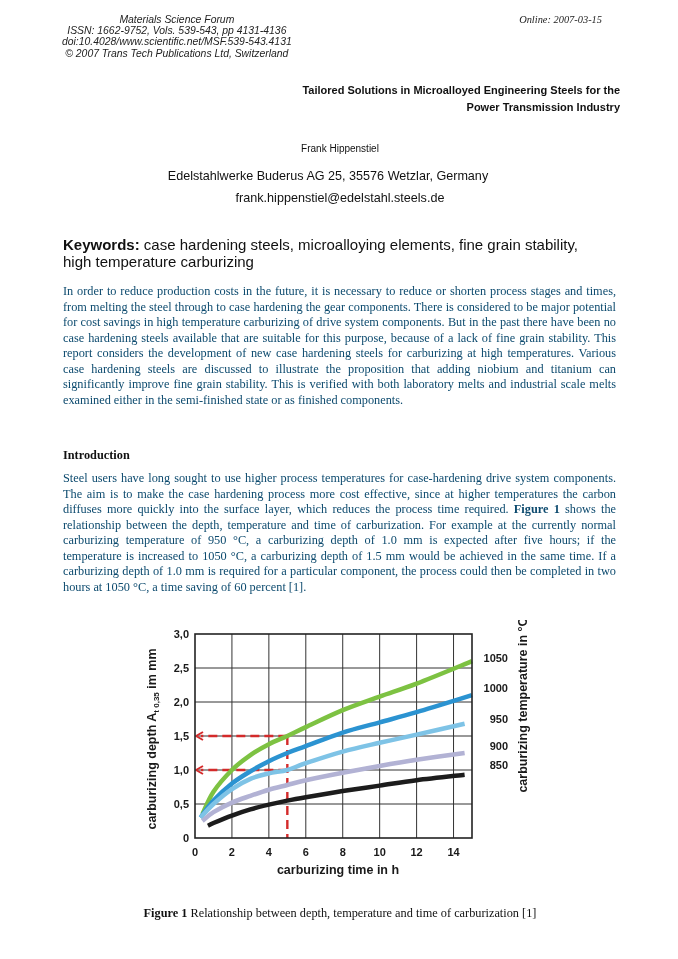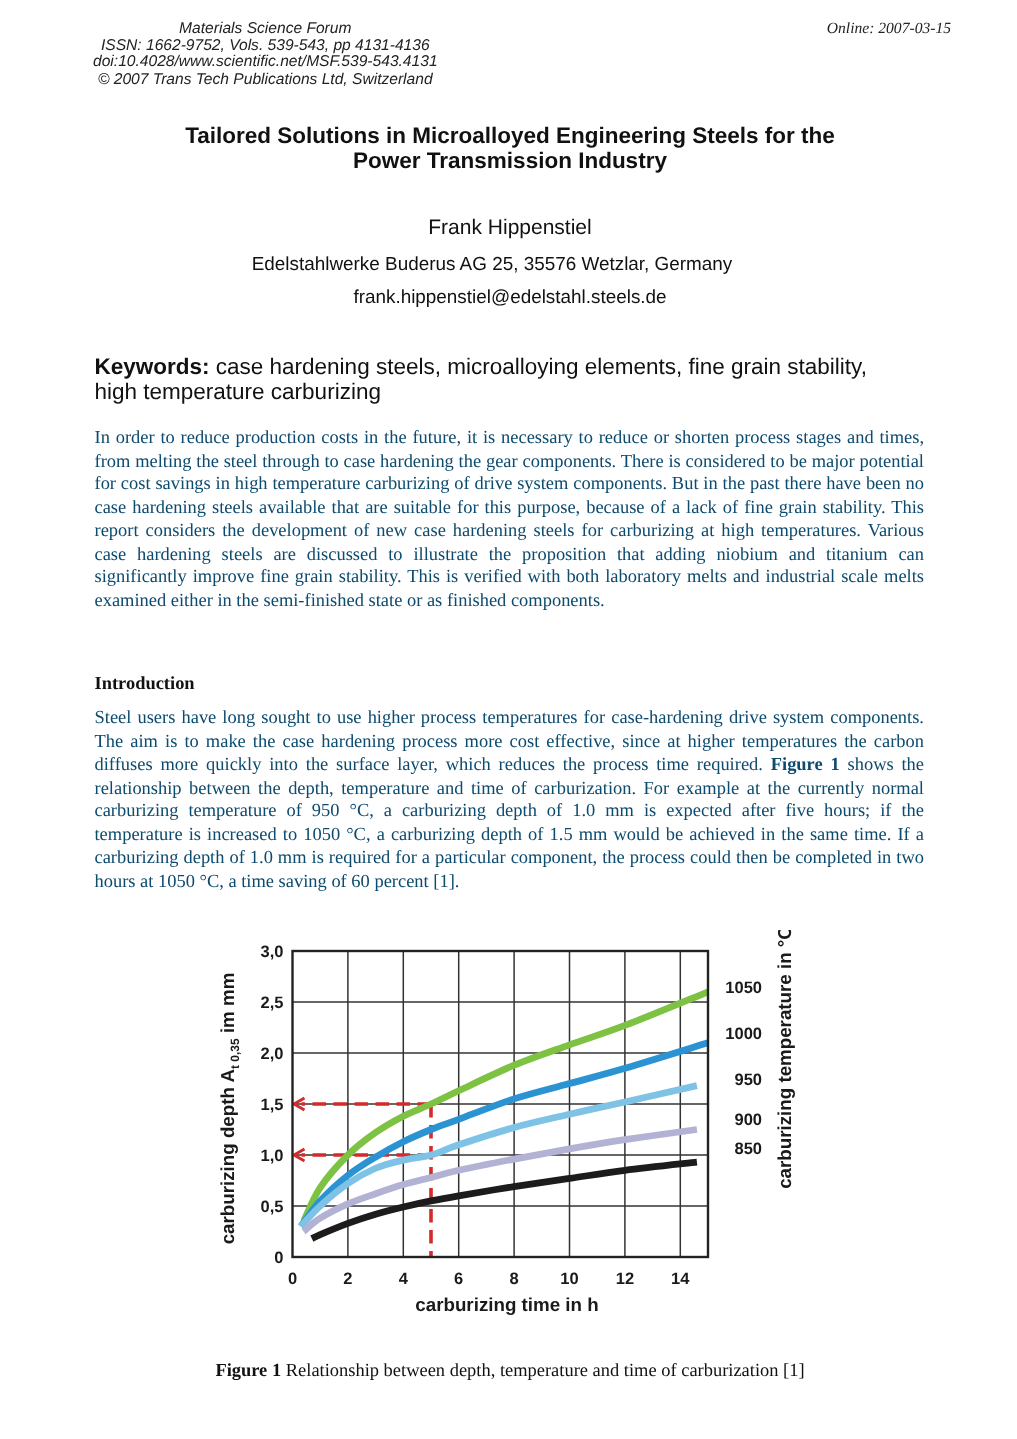--- a/index.html
+++ b/index.html
@@ -1,21 +1,21 @@
 <!DOCTYPE html>
 <html><head>
 <meta charset="utf-8">
 <style>
   html, body { margin: 0; padding: 0; background: #ffffff; }
   body { width: 678px; height: 959px; position: relative; overflow: hidden; font-family: "Liberation Serif", serif; color: #111; }
   .hdr-left { position: absolute; left: 62px; top: 14px; font-family: Liberation Sans, sans-serif; font-style: italic; font-size: 10.4px; line-height: 11.2px; color: #222; text-align: center; }
   .hdr-left div { white-space: nowrap; }
-  .hdr-right { position: absolute; right: 44px; top: 14px; font-style: italic; font-size: 10.4px; color: #222; }
-  .title { position: absolute; left: 60px; width: 560px; top: 82px; text-align: center; font-family: "Liberation Sans", sans-serif; font-weight: bold; font-size: 15px; line-height: 17px; color: #111; }
-  .author { position: absolute; left: 60px; width: 560px; top: 143px; text-align: center; font-family: "Liberation Sans", sans-serif; font-size: 14px; color: #111; }
+  .hdr-right { position: absolute; right: 76px; top: 14px; font-style: italic; font-size: 10.4px; color: #222; }
+  .title { position: absolute; left: 60px; width: 560px; top: 82px; text-align: right; font-family: "Liberation Sans", sans-serif; font-weight: bold; font-size: 11px; line-height: 17px; color: #111; }
+  .author { position: absolute; left: 60px; width: 560px; top: 143px; text-align: center; font-family: "Liberation Sans", sans-serif; font-size: 10px; color: #111; }
   .affil { position: absolute; left: 48px; width: 560px; top: 169px; text-align: center; font-family: "Liberation Sans", sans-serif; font-size: 12.6px; color: #111; }
   .email { position: absolute; left: 60px; width: 560px; top: 191px; text-align: center; font-family: "Liberation Sans", sans-serif; font-size: 12.6px; color: #111; }
   .keywords { position: absolute; left: 63px; width: 520px; top: 236px; font-family: "Liberation Sans", sans-serif; font-size: 15px; line-height: 17px; color: #111; }
   .keywords b { font-weight: bold; }
   .para { position: absolute; left: 63px; width: 553px; font-family: "Liberation Serif", serif; font-size: 12.3px; line-height: 15.5px; text-align: justify; color: #0c4a6e; }
   .abstract { top: 284px; }
   .intro-h { position: absolute; left: 63px; top: 448px; font-weight: bold; font-size: 12.3px; }
   .intro { top: 471px; }
   .para b { font-weight: bold; }
   .caption { position: absolute; left: 60px; width: 560px; top: 883px; text-align: center; font-size: 12.3px; color: #111; margin-top: 23px; }

